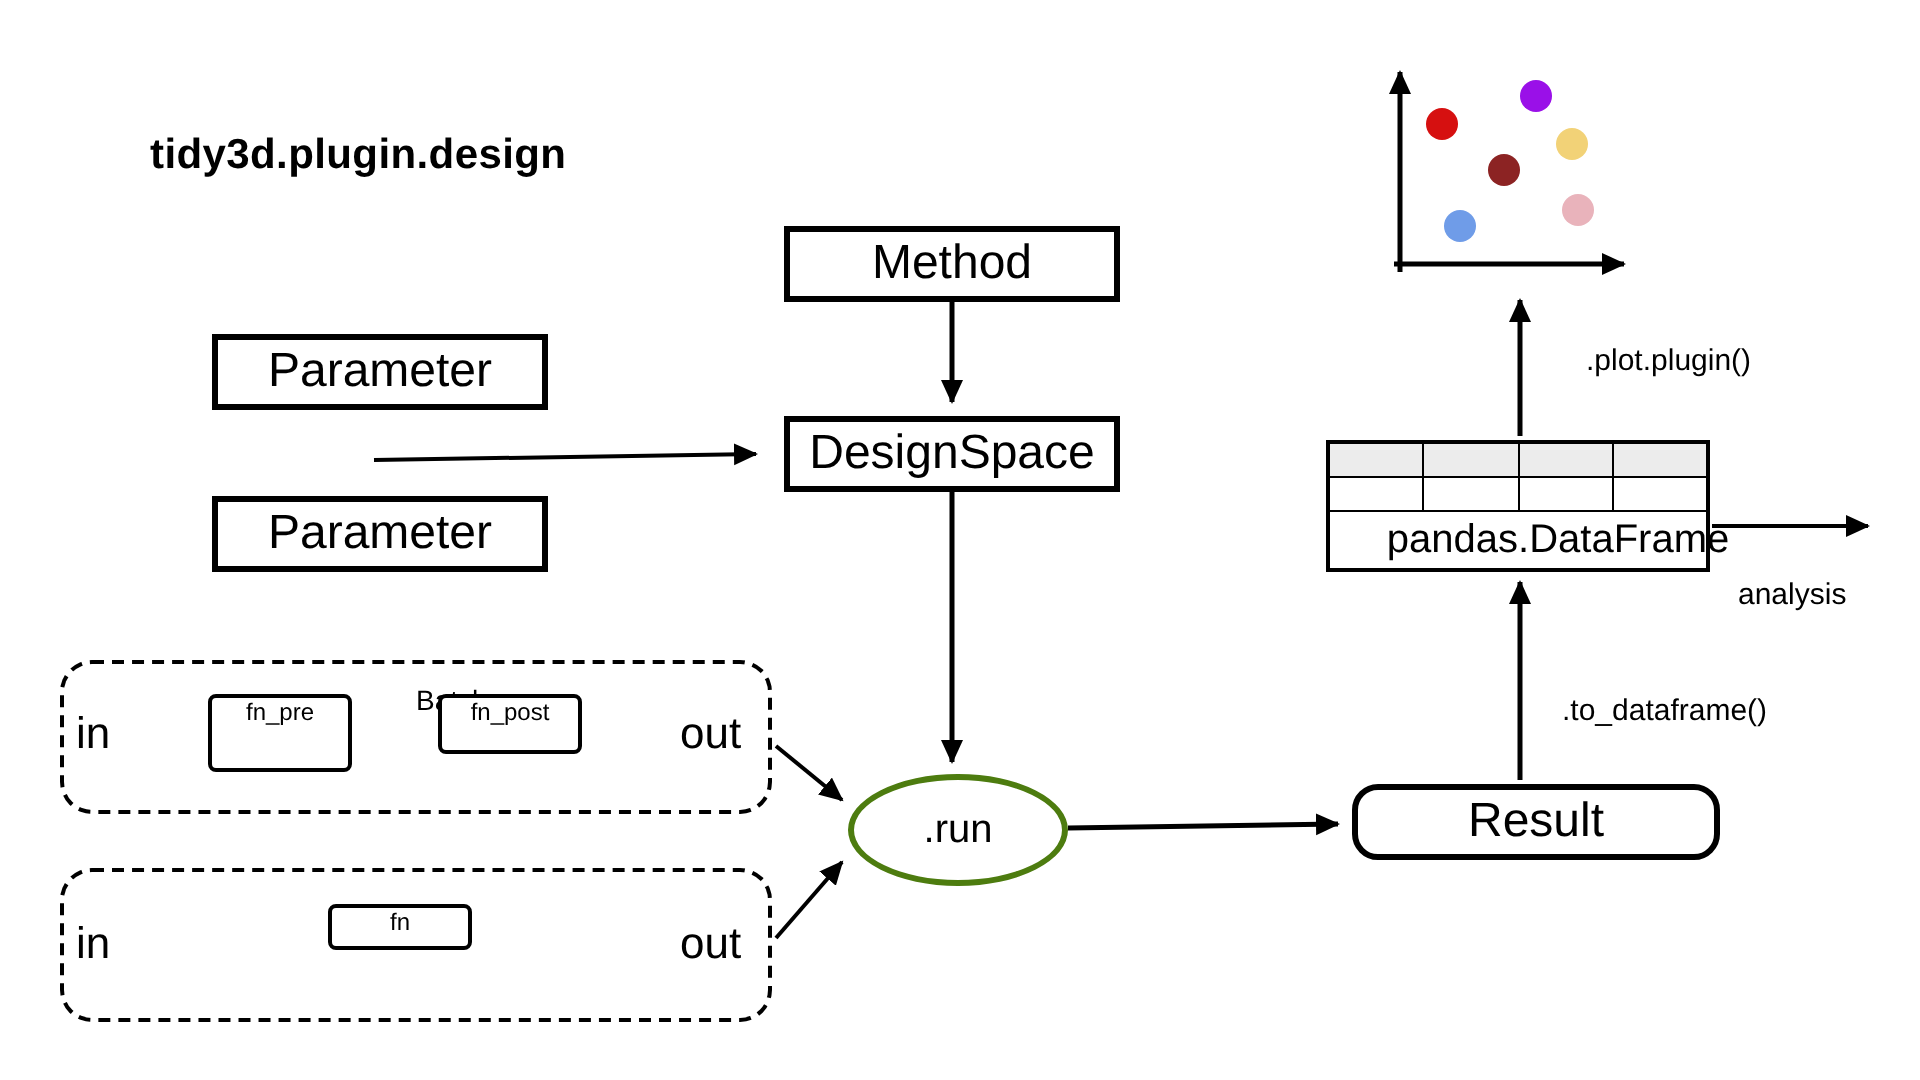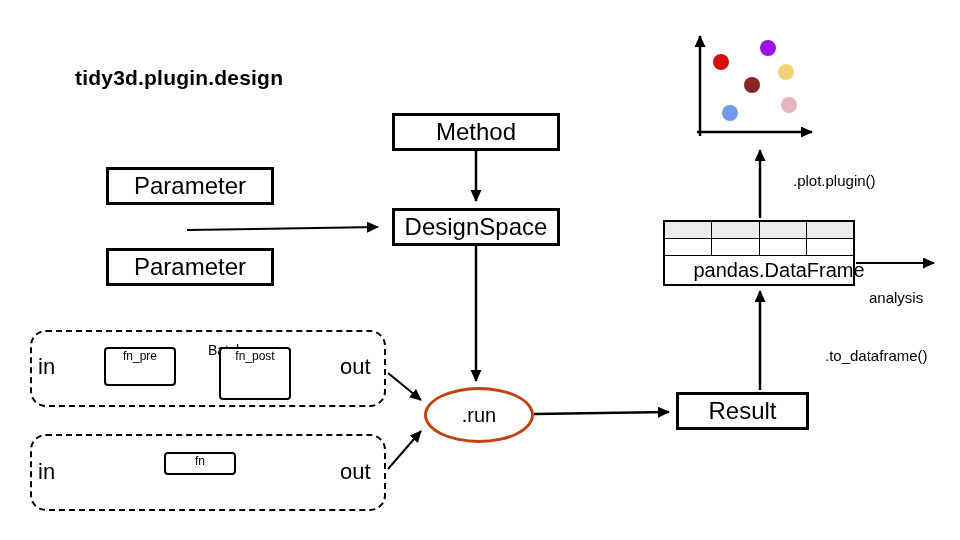--- a/index.html
+++ b/index.html
@@ -21,21 +21,21 @@
   .node {
     border: 3px solid #000;
     background: #fff;
     display: flex;
     align-items: center;
     justify-content: center;
     font-size: 24px;
     box-sizing: border-box;
   }
   .ellipse {
-    border: 3px solid #c2410c;
+    border: 3px solid #4d7c0f;
     border-radius: 50%;
     background: #fff;
     display: flex;
     align-items: center;
     justify-content: center;
     font-size: 20px;
     box-sizing: border-box;
   }
   .pipeline {
     border: 2px dashed #000;
@@ -148,51 +148,51 @@
   </div>
 
   <div class="abs node" style="left:106px; top:248px; width:168px; height:38px;">
     <span>Parameter</span>
   </div>
 
   <div class="abs ellipse" style="left:424px; top:387px; width:110px; height:56px;">
     <span>.run</span>
   </div>
 
-  <div class="abs node" style="left:676px; top:392px; width:133px; height:38px;">
+  <div class="abs node" style="left:676px; top:392px; width:184px; height:38px;border-radius:13px;">
     <span>Result</span>
   </div>
 
   <div class="abs df-table" style="left:663px; top:220px; width:192px; height:66px;">
     <div class="df-row header">
       <div class="df-cell"></div>
       <div class="df-cell"></div>
       <div class="df-cell"></div>
       <div class="df-cell"></div>
     </div>
     <div class="df-row">
       <div class="df-cell"></div>
       <div class="df-cell"></div>
       <div class="df-cell"></div>
       <div class="df-cell"></div>
     </div>
     <div class="df-label">pandas.DataFrame</div>
   </div>
 
   <div class="abs anno-label" style="left:793px; top:172px;">.plot.plugin()</div>
-  <div class="abs anno-label" style="left:781px; top:347px;margin-left:44px;">.to_dataframe()</div>
+  <div class="abs anno-label" style="left:781px; top:347px;">.to_dataframe()</div>
   <div class="abs anno-label" style="left:869px; top:277px;margin-top:12px;">analysis</div>
 
   <div class="abs pipeline" style="left:30px; top:330px; width:356px; height:77px;"></div>
   <div class="abs io-label" style="left:38px; top:356px;">in</div>
   <div class="abs fn-box" style="left:104px; top:347px; width:72px; height:39px;">
     <span>fn_pre</span>
   </div>
   <div class="abs tiny-label" style="left:180px; top:344px;">Batch</div>
-  <div class="abs fn-box" style="left:219px; top:347px; width:72px; height:53px;">
+  <div class="abs fn-box" style="left:219px; top:347px; width:72px; height:30px;">
     <span>fn_post</span>
   </div>
   <div class="abs io-label" style="left:340px; top:356px;">out</div>
 
   <div class="abs pipeline" style="left:30px; top:434px; width:356px; height:77px;"></div>
   <div class="abs io-label" style="left:38px; top:461px;">in</div>
   <div class="abs fn-box" style="left:164px; top:452px; width:72px; height:23px;">
     <span>fn</span>
   </div>
   <div class="abs io-label" style="left:340px; top:461px;">out</div>

